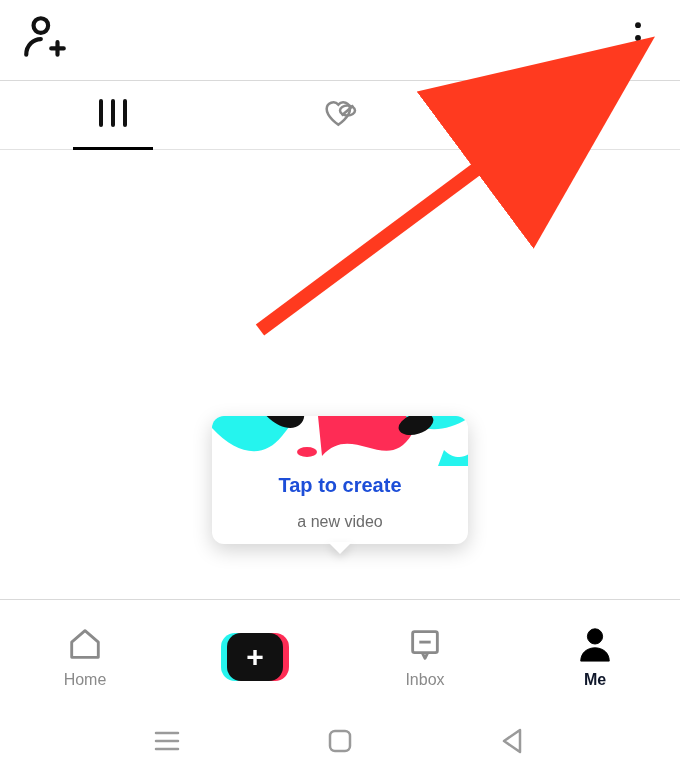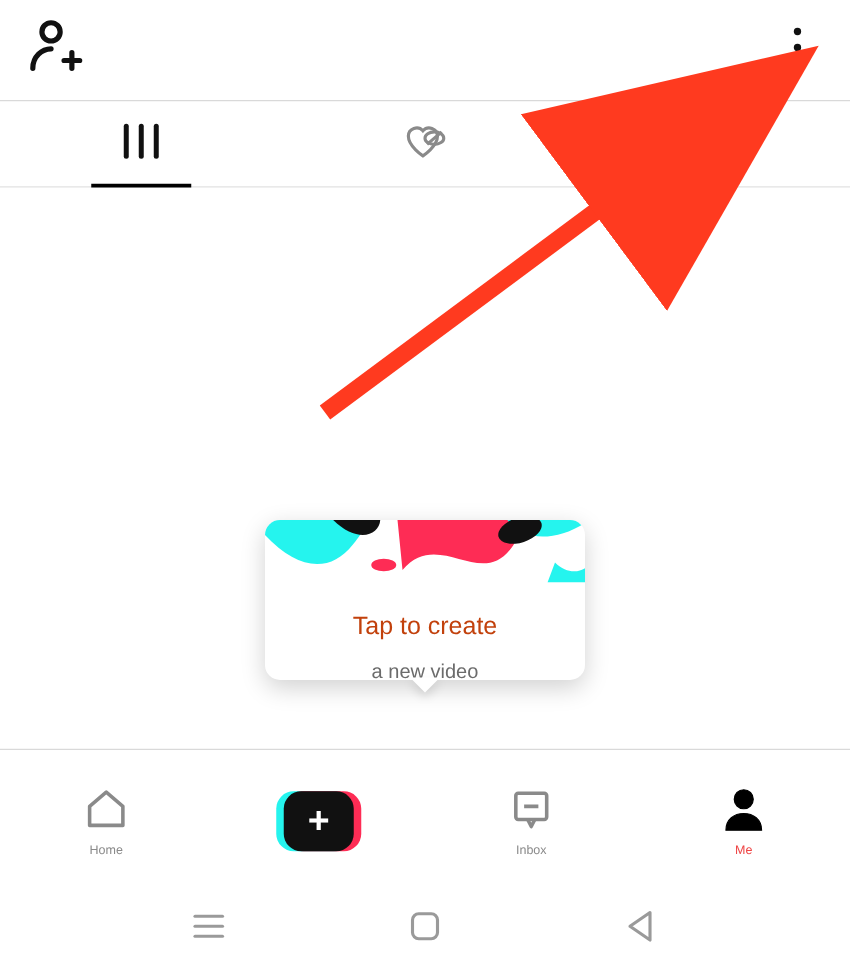--- a/index.html
+++ b/index.html
@@ -26,28 +26,28 @@
     box-shadow:0 6px 20px rgba(0,0,0,.18);
     overflow:visible;
   }
   .tooltip-card::after{
     content:""; position:absolute; bottom:-10px; left:50%; transform:translateX(-50%);
     border-left:12px solid transparent; border-right:12px solid transparent; border-top:12px solid #fff;
     filter:drop-shadow(0 4px 4px rgba(0,0,0,.12));
   }
   .tooltip-art{ position:absolute; top:0; left:0; width:100%; height:50px; border-top-left-radius:12px; border-top-right-radius:12px; overflow:hidden;}
   .tooltip-text{ position:absolute; top:58px; left:0; right:0; text-align:center;}
-  .tooltip-title{ font-size:20px; font-weight:400; color:#c2410c;margin-top:16px;}
+  .tooltip-title{ font-size:20px; font-weight:700; color:#1d4ed8;}
   .tooltip-sub{ font-size:16px; color:#6b6b6b; margin-top:16px;}
 
   
   .bottom-nav { height:108px; border-top:1px solid #d9d9d9; display:flex; align-items:center; justify-content:space-around; padding-top:6px;}
   .nav-item { width:110px; display:flex; flex-direction:column; align-items:center; gap:4px;}
-  .nav-label { font-size:10px; color:#8a8a8a; }
-  .nav-item.active .nav-label { color:#ef4444; font-weight:400; }
+  .nav-label { font-size:16px; color:#8a8a8a; }
+  .nav-item.active .nav-label { color:#0f172a; font-weight:700; }
   .nav-item svg { width:38px; height:38px; }
   .nav-item.active svg { fill:#000; stroke:#000; }
 
   .create-btn { width:68px; height:48px; position:relative; }
   .create-btn .bg-cyan,.create-btn .bg-pink,.create-btn .bg-black{
     position:absolute; top:0; height:48px; border-radius:14px;
   }
   .create-btn .bg-cyan{ left:0; width:60px; background:#25F4EE;}
   .create-btn .bg-pink{ right:0; width:60px; background:#FE2C55;}
   .create-btn .bg-black{ left:6px; width:56px; background:#111; display:flex; align-items:center; justify-content:center;}

